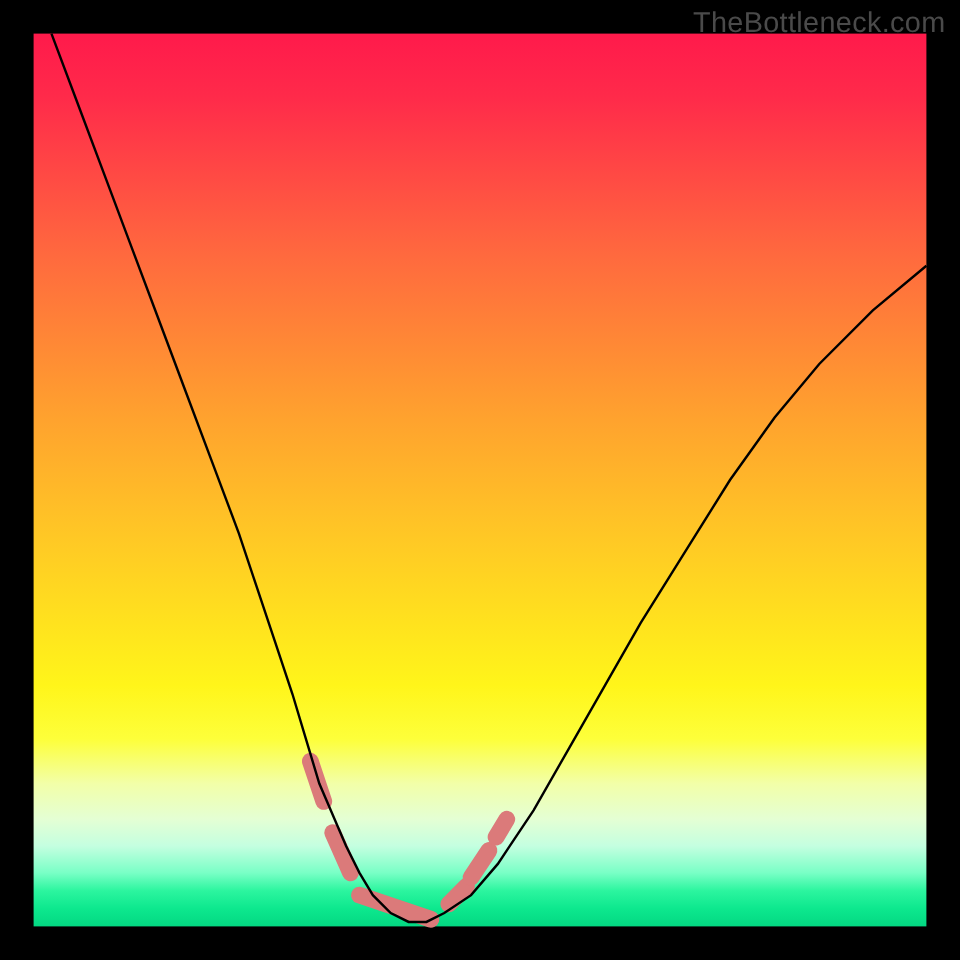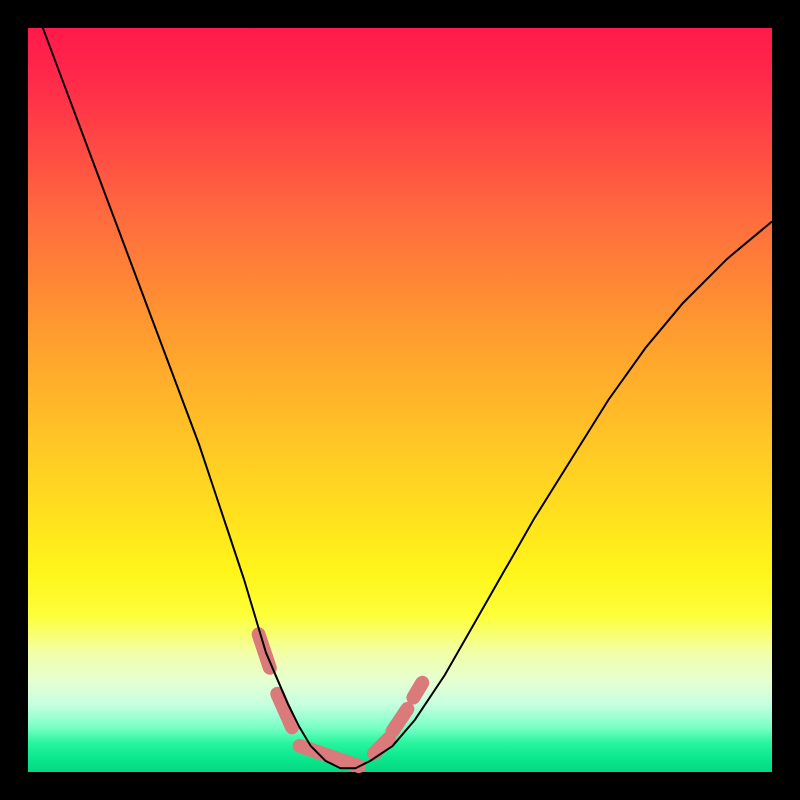--- a/index.html
+++ b/index.html
@@ -74,13 +74,14 @@
           <path d="M230.64 606.36 L241.80 639.84" fill="none" stroke="#db7a7a" stroke-width="14" stroke-linecap="round"></path>
           <path d="M249.24 665.88 L264.12 699.36" fill="none" stroke="#db7a7a" stroke-width="14" stroke-linecap="round"></path>
           <path d="M271.56 717.96 L331.08 738.05" fill="none" stroke="#db7a7a" stroke-width="14" stroke-linecap="round"></path>
           <path d="M345.96 725.40 L360.84 710.52" fill="none" stroke="#db7a7a" stroke-width="14" stroke-linecap="round"></path>
           <path d="M364.56 703.08 L379.44 680.76" fill="none" stroke="#db7a7a" stroke-width="14" stroke-linecap="round"></path>
           <path d="M385.39 669.60 L394.32 654.72" fill="none" stroke="#db7a7a" stroke-width="14" stroke-linecap="round"></path>
         </g>
       <path id="curve-path" fill="none" stroke="#000000" stroke-width="2" d="M14.88 0.00 L37.20 59.52 L59.52 119.04 L81.84 178.56 L104.16 238.08 L126.48 297.60 L148.80 357.12 L171.12 416.64 L186.00 461.28 L200.88 505.92 L215.76 550.56 L226.92 587.76 L238.08 624.96 L249.24 651.00 L260.40 677.04 L271.56 699.36 L282.72 717.96 L297.60 732.84 L312.48 740.28 L327.36 740.28 L342.24 732.84 L364.56 717.96 L386.88 691.92 L416.64 647.28 L446.40 595.20 L476.16 543.12 L505.92 491.04 L543.12 431.52 L580.32 372.00 L617.52 319.92 L654.72 275.28 L699.36 230.64 L744.00 193.44"></path>
     </svg>
   </div>
+  <div class="watermark">TheBottleneck.com</div>
 </div>
 
 </body></html>

